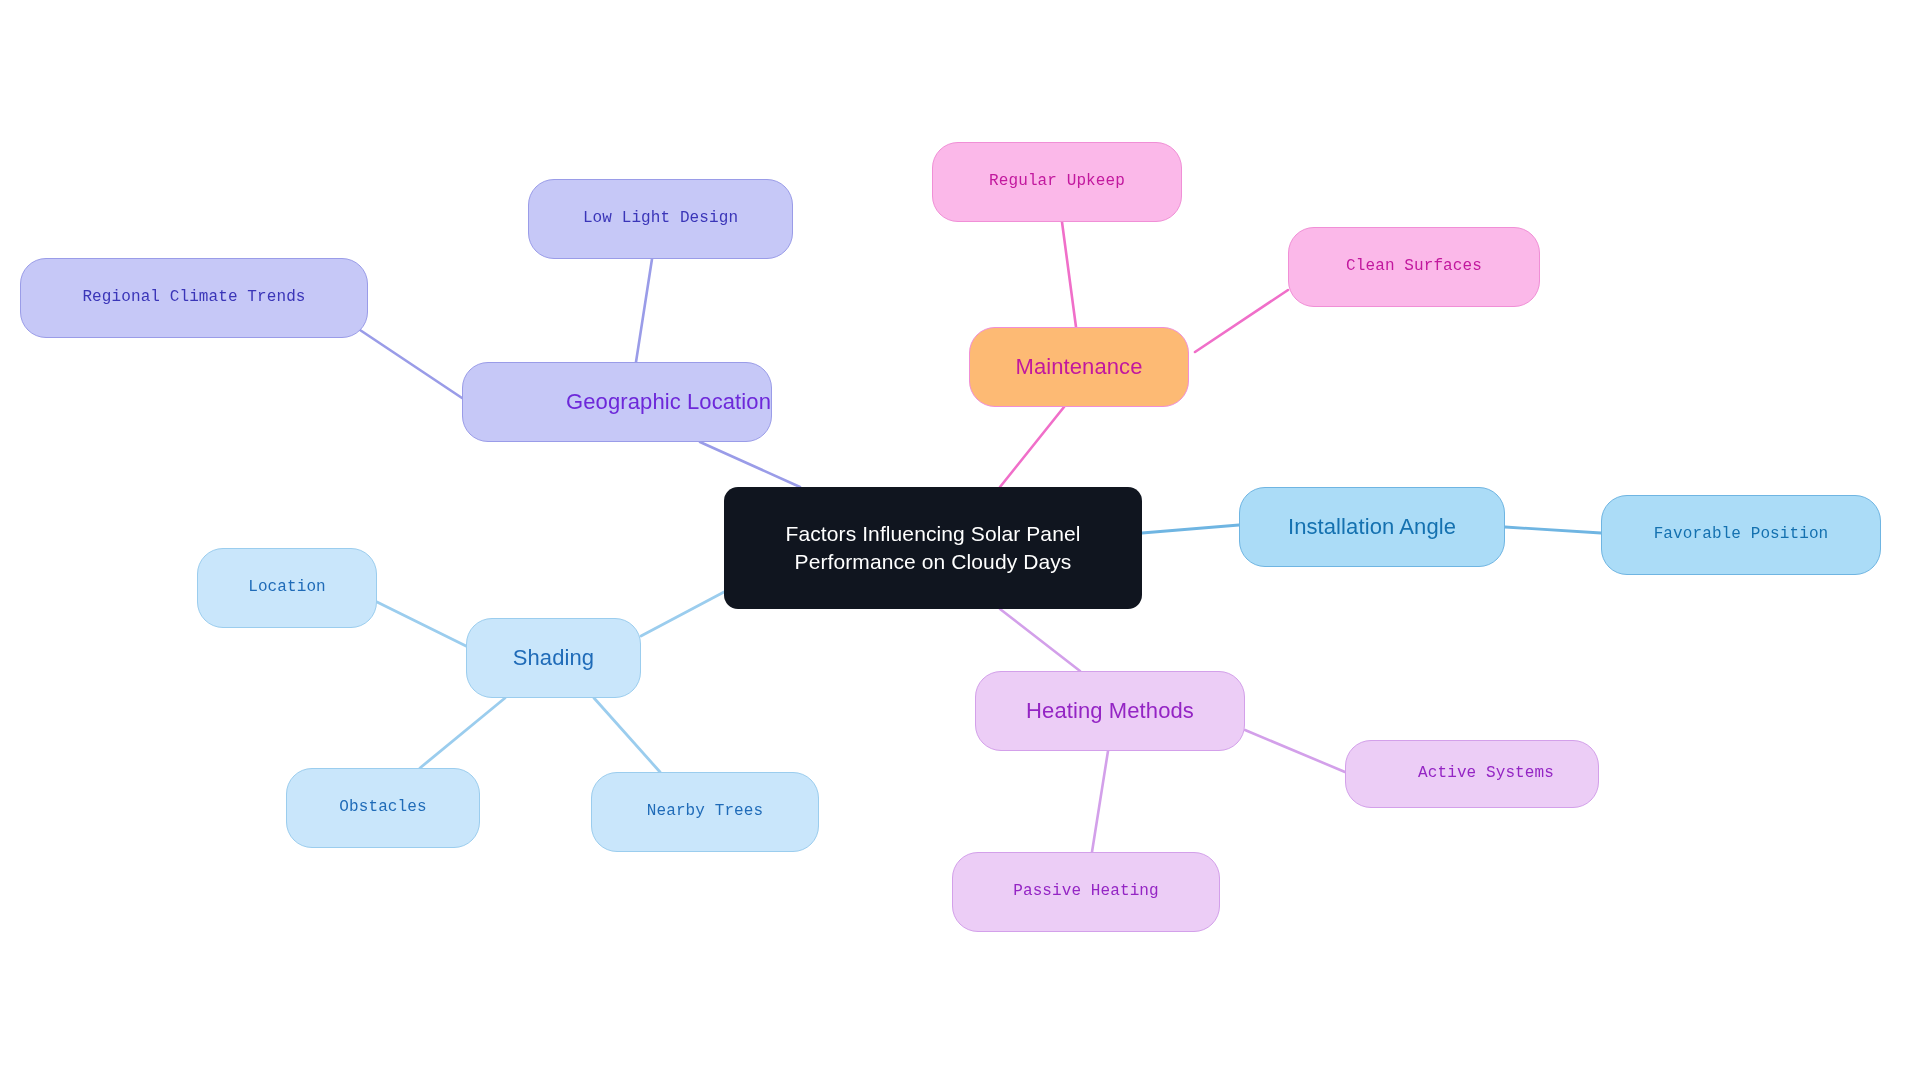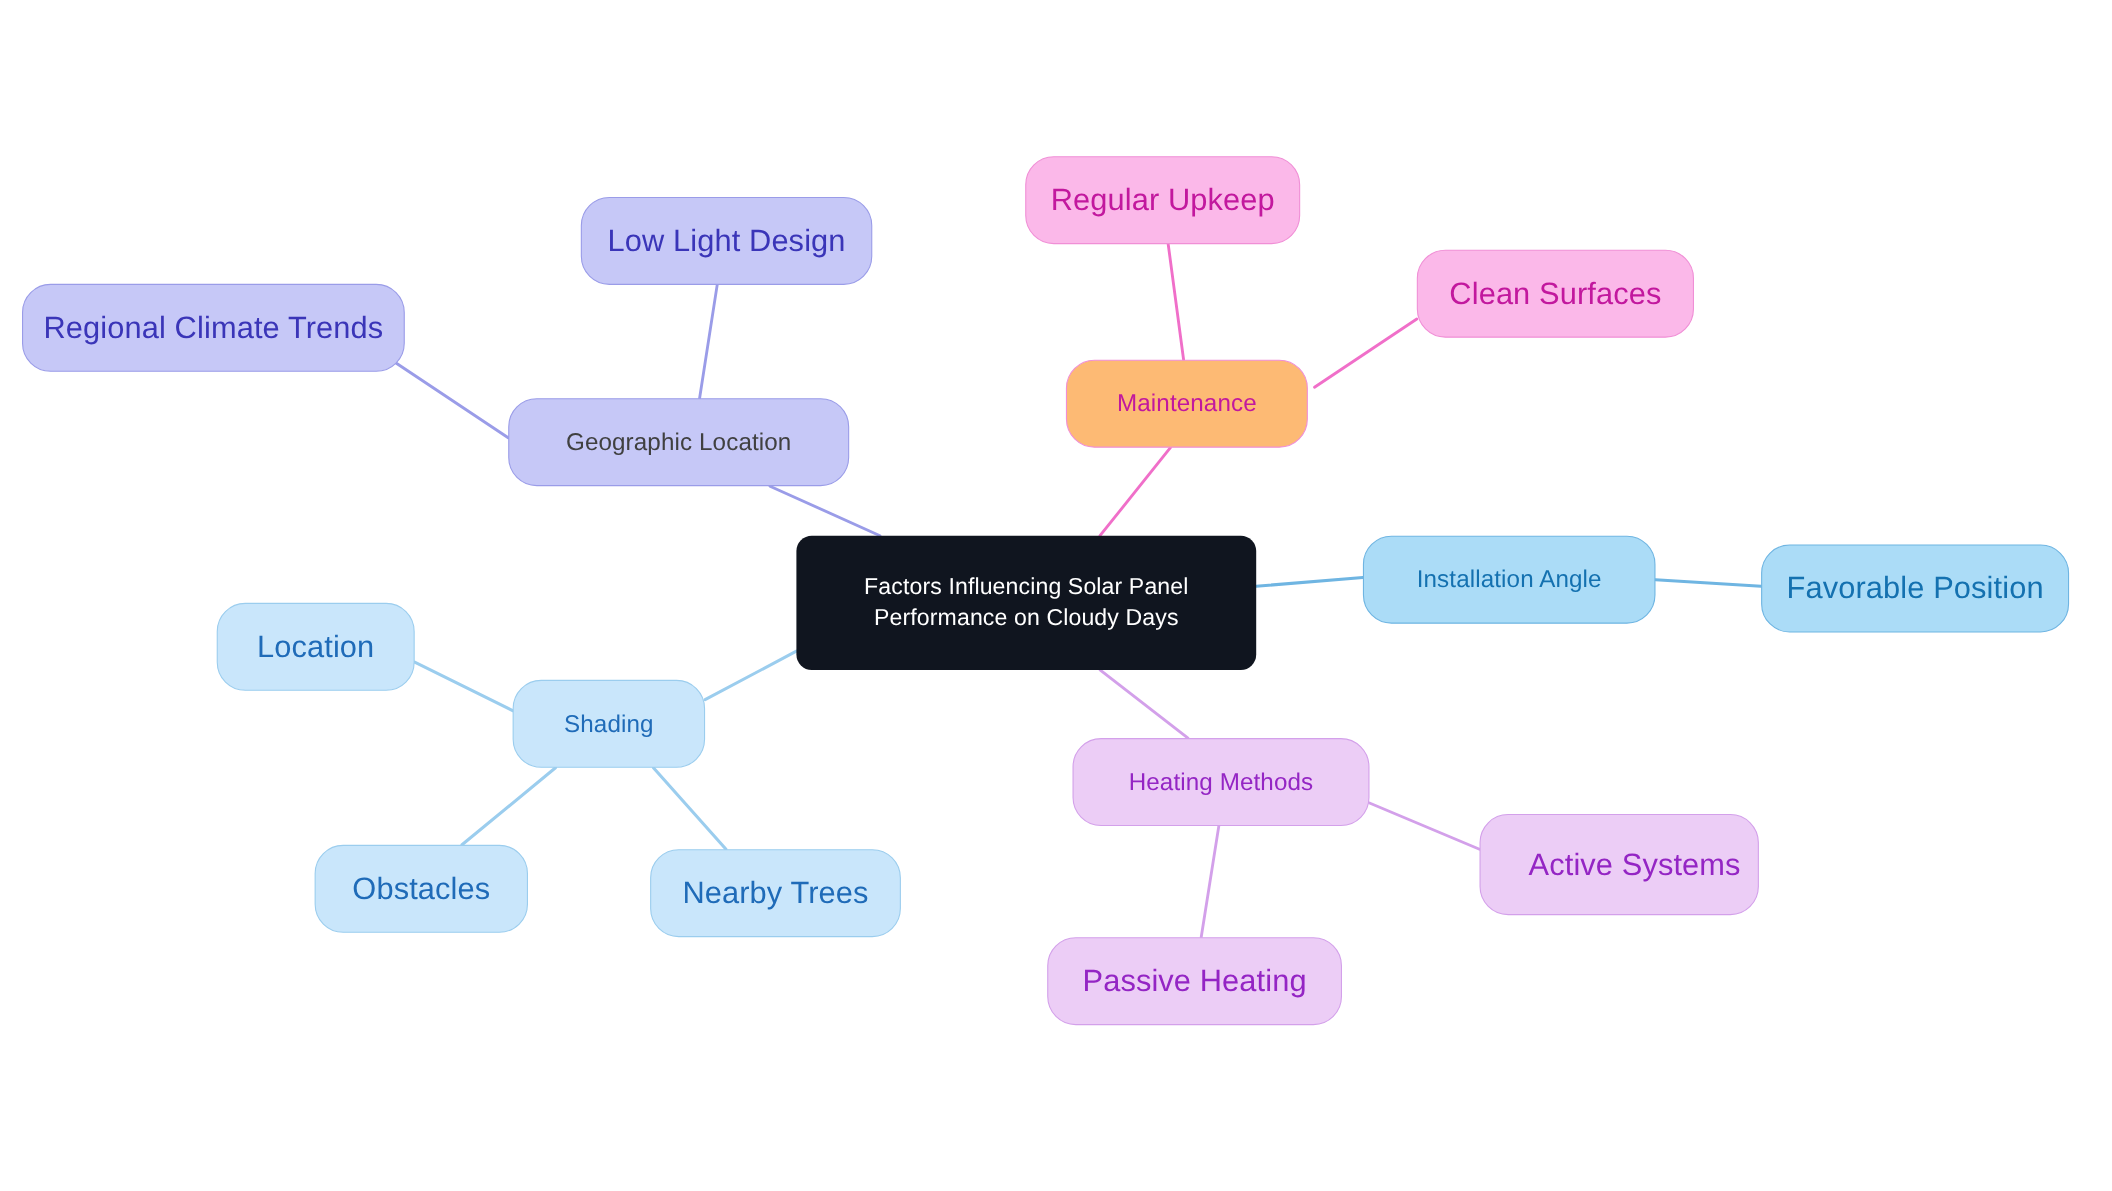--- a/index.html
+++ b/index.html
@@ -43,21 +43,22 @@
   .node-root {
     border-radius: 14px;
     border-width: 0;
     font-size: 21px;
     line-height: 1.35;
   }
   .node-branch {
     font-size: 22px;
   }
   .node-leaf {
-    font-size: 28px;
+    font-size: 16px;
+    font-family: Liberation Mono, monospace;
   }
 </style>
 </head>
 <body>
 
 <div id="canvas">
   <svg id="edges" viewBox="0 0 1920 1083">
       <line x1="800" y1="487" x2="700" y2="442" stroke="#9a9ce8" stroke-width="2.6" stroke-linecap="round"></line>
       <line x1="462" y1="398" x2="360" y2="330" stroke="#9a9ce8" stroke-width="2.6" stroke-linecap="round"></line>
       <line x1="636" y1="362" x2="652" y2="259" stroke="#9a9ce8" stroke-width="2.6" stroke-linecap="round"></line>
@@ -70,29 +71,29 @@
       <line x1="466" y1="646" x2="377" y2="602" stroke="#9bcdee" stroke-width="2.8" stroke-linecap="round"></line>
       <line x1="505" y1="698" x2="420" y2="768" stroke="#9bcdee" stroke-width="2.8" stroke-linecap="round"></line>
       <line x1="594" y1="698" x2="660" y2="772" stroke="#9bcdee" stroke-width="2.8" stroke-linecap="round"></line>
       <line x1="1000" y1="609" x2="1080" y2="671" stroke="#d3a0ea" stroke-width="2.6" stroke-linecap="round"></line>
       <line x1="1245" y1="730" x2="1345" y2="772" stroke="#d3a0ea" stroke-width="2.6" stroke-linecap="round"></line>
       <line x1="1108" y1="751" x2="1092" y2="852" stroke="#d3a0ea" stroke-width="2.6" stroke-linecap="round"></line>
     </svg>
   <div id="node-layer">
       <div class="node node-root" style="left: 724px; top: 487px; width: 418px; height: 122px; background: rgb(16, 21, 31); border-color: rgb(16, 21, 31); color: rgb(255, 255, 255);"><span>Factors Influencing Solar Panel
 Performance on Cloudy Days</span></div>
-      <div class="node node-branch" style="left: 462px; top: 362px; width: 310px; height: 80px; background: rgb(198, 200, 247); border-color: rgb(154, 156, 232); color: #404040;"><span>Geographic Location</span></div>
+      <div class="node node-branch" style="left: 462px; top: 362px; width: 310px; height: 80px; background: rgb(198, 200, 247); border-color: rgb(154, 156, 232); color: #6d28d9; justify-content: flex-end;"><span>Geographic Location</span></div>
       <div class="node node-leaf" style="left: 20px; top: 258px; width: 348px; height: 80px; background: rgb(198, 200, 247); border-color: rgb(154, 156, 232); color: rgb(58, 53, 184);"><span>Regional Climate Trends</span></div>
       <div class="node node-leaf" style="left: 528px; top: 179px; width: 265px; height: 80px; background: rgb(198, 200, 247); border-color: rgb(154, 156, 232); color: rgb(58, 53, 184);"><span>Low Light Design</span></div>
       <div class="node node-branch" style="left: 969px; top: 327px; width: 220px; height: 80px; background: #fdba74; border-color: rgb(240, 143, 214); color: rgb(194, 24, 158);"><span>Maintenance</span></div>
       <div class="node node-leaf" style="left: 932px; top: 142px; width: 250px; height: 80px; background: rgb(251, 184, 233); border-color: rgb(240, 143, 214); color: rgb(194, 24, 158);"><span>Regular Upkeep</span></div>
       <div class="node node-leaf" style="left: 1288px; top: 227px; width: 252px; height: 80px; background: rgb(251, 184, 233); border-color: rgb(240, 143, 214); color: rgb(194, 24, 158);"><span>Clean Surfaces</span></div>
       <div class="node node-branch" style="left: 1239px; top: 487px; width: 266px; height: 80px; background: rgb(171, 220, 247); border-color: rgb(111, 181, 226); color: rgb(20, 113, 176); text-align: center;"><span>Installation Angle</span></div>
       <div class="node node-leaf" style="left: 1601px; top: 495px; width: 280px; height: 80px; background: rgb(171, 220, 247); border-color: rgb(111, 181, 226); color: rgb(20, 113, 176);"><span>Favorable Position</span></div>
       <div class="node node-branch" style="left: 466px; top: 618px; width: 175px; height: 80px; background: rgb(201, 230, 251); border-color: rgb(155, 205, 238); color: rgb(31, 107, 184);"><span>Shading</span></div>
       <div class="node node-leaf" style="left: 197px; top: 548px; width: 180px; height: 80px; background: rgb(201, 230, 251); border-color: rgb(155, 205, 238); color: rgb(31, 107, 184);"><span>Location</span></div>
       <div class="node node-leaf" style="left: 286px; top: 768px; width: 194px; height: 80px; background: rgb(201, 230, 251); border-color: rgb(155, 205, 238); color: rgb(31, 107, 184);"><span>Obstacles</span></div>
       <div class="node node-leaf" style="left: 591px; top: 772px; width: 228px; height: 80px; background: rgb(201, 230, 251); border-color: rgb(155, 205, 238); color: rgb(31, 107, 184);"><span>Nearby Trees</span></div>
       <div class="node node-branch" style="left: 975px; top: 671px; width: 270px; height: 80px; background: rgb(236, 205, 246); border-color: rgb(211, 160, 234); color: rgb(148, 37, 196);"><span>Heating Methods</span></div>
-      <div class="node node-leaf" style="left: 1345px; top: 740px; width: 254px; height: 92px; background: rgb(236, 205, 246); border-color: rgb(211, 160, 234); color: rgb(148, 37, 196); padding-left: 28px;"><span>Active Systems</span></div>
+      <div class="node node-leaf" style="left: 1345px; top: 740px; width: 254px; height: 68px; background: rgb(236, 205, 246); border-color: rgb(211, 160, 234); color: rgb(148, 37, 196); padding-left: 28px;"><span>Active Systems</span></div>
       <div class="node node-leaf" style="left: 952px; top: 852px; width: 268px; height: 80px; background: rgb(236, 205, 246); border-color: rgb(211, 160, 234); color: rgb(148, 37, 196);"><span>Passive Heating</span></div>
     </div>
 </div>
 
 </body></html>

